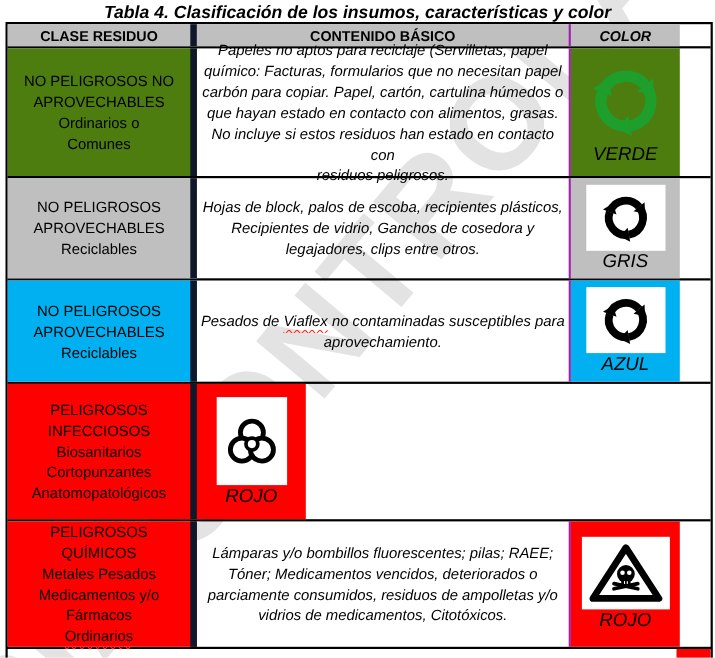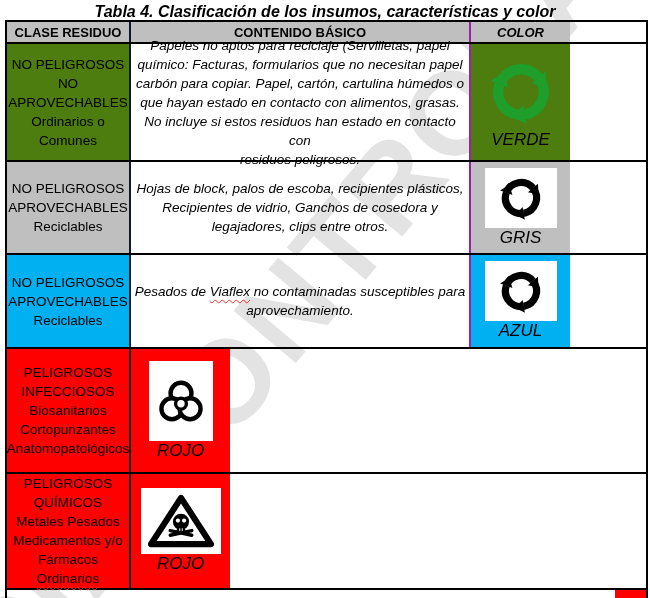--- a/index.html
+++ b/index.html
@@ -19,21 +19,21 @@
     font-size:16px; font-weight:bold; color:#000; z-index:2;font-style:italic;
   }
 
   .tbl {
     position:absolute; top:20px; left:5px; width:643px;
     border:2px solid #000; z-index:1;
   }
   .row { display:flex; border-bottom:2px solid #000; }
   .row:last-child { border-bottom:none; }
   .cell { display:flex; flex-direction:column; align-items:center; justify-content:center; text-align:center; }
-  .c1 { width:124px; border-right:2px solid #0f172a; }
+  .c1 { width:172px; border-right:6px solid #0f172a; }
   .c2 { width:340px; border-right:2px solid #a21caf; padding:2px 2px; }
   .c3 { width:99px;font-style:italic; }
 
   .hdr { height:22px; }
   .hdr .cell { background:#bfbfbf; font-weight:bold; font-size:13px; justify-content:center; }
 
   .r1 { height:118px; }
   .r2 { height:93px; }
   .r3 { height:94px; }
   .r4 { height:125px; }
@@ -213,20 +213,26 @@
 
     <div class="row r5">
       <div class="cell c1 bg-red">
         <span class="ml clase-txt"><span>PELIGROSOS
 QUÍMICOS
 Metales Pesados
 Medicamentos y/o
 Fármacos
 </span><span class="misspell">Ordinarios</span></span>
       </div>
+      <div class="cell c2 content">
+        <span class="ml">Lámparas y/o bombillos fluorescentes; pilas; RAEE;
+Tóner; Medicamentos vencidos, deteriorados o
+parciamente consumidos, residuos de ampolletas y/o
+vidrios de medicamentos, Citotóxicos.</span>
+      </div>
       <div class="cell c3 bg-red">
         <div class="iconbox box-skull">
           <svg class="skull-icon" viewBox="0 0 90 78">
               <use href="#toxic-skull"></use>
             </svg>
         </div>
         <span class="clabel">ROJO</span>
       </div>
     </div>
 

